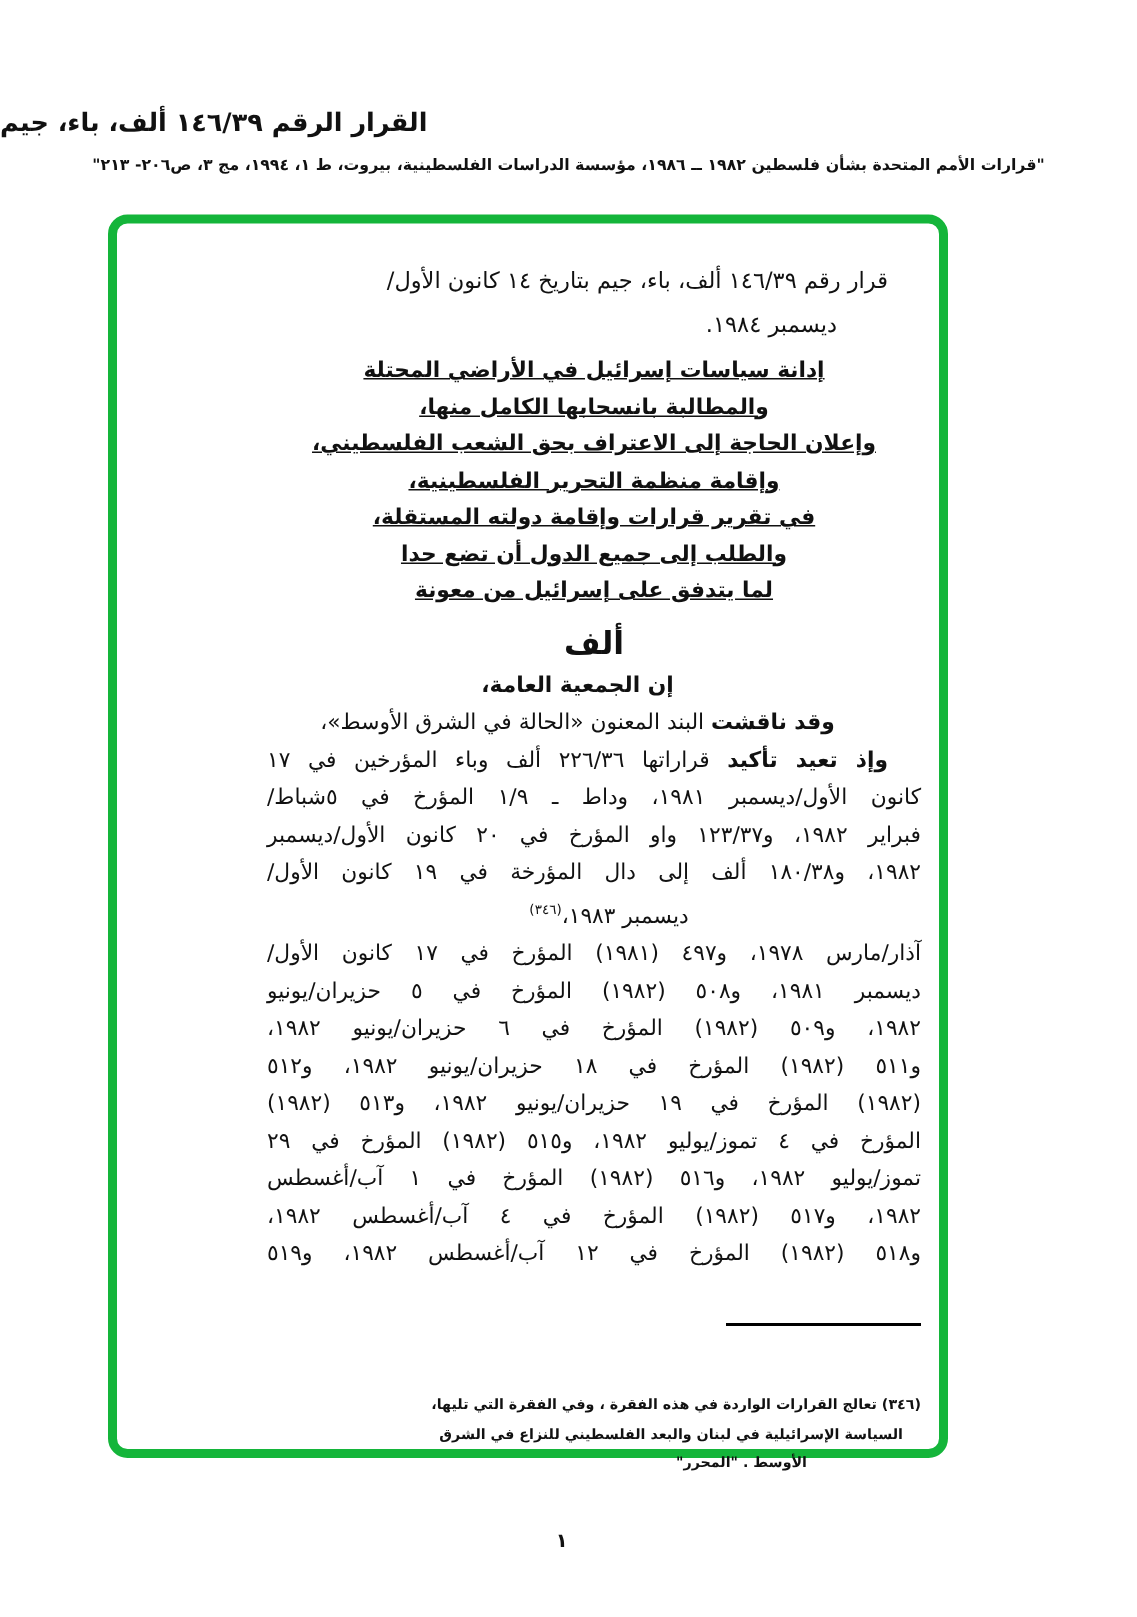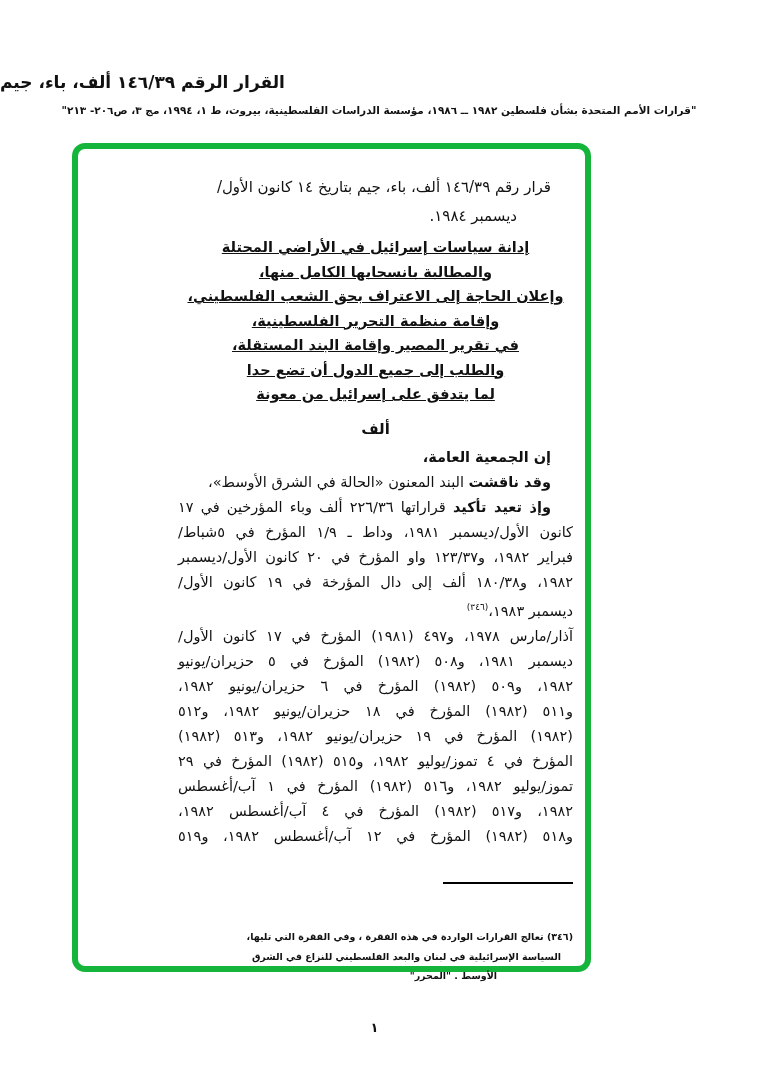--- a/index.html
+++ b/index.html
@@ -12,46 +12,46 @@
   .hdr-title{
     position:absolute;top:72px;left:0;right:0;text-align:left;
     font-size:17px;font-weight:bold;letter-spacing:0;white-space:nowrap;
   }
   .hdr-src{
     position:absolute;top:104px;left:0;right:0;text-align:center;
     font-size:10.5px;font-weight:bold;white-space:nowrap;
   }
   
   .res-box{
-    position:absolute;left:72px;top:143px;width:519px;height:829px;
+    position:absolute;left:72px;top:143px;width:560px;height:829px;
     box-sizing:border-box;border:6px solid #14b53a;border-radius:13px;
     background:#fff;
   }
   .box-content{
     position:absolute;top:0;right:0;bottom:0;left:0;
     padding:24px 12px 0 100px;box-sizing:border-box;
   }
   
   .il{font-size:15px;line-height:29px;text-align:right;white-space:nowrap;}
   .il.ind{padding-right:22px;}
   .il.ind2{padding-right:56px;}
   
   .subject{margin-top:4px;text-decoration:underline;}
   .sl{
     font-size:14.5px;font-weight:bold;line-height:24.5px;
     text-align:center;white-space:nowrap;
   }
   
   .hd{
-    margin-top:10px;margin-bottom:4px;font-size:15px;font-weight:bold;
+    margin-top:10px;margin-bottom:4px;font-size:21px;font-weight:bold;
     line-height:24px;text-align:center;
   }
   
   .bl{font-size:14.5px;line-height:25px;}
-  .rl{text-align:right;}
+  .rl{text-align:center;}
   .jl{text-align:justify;text-align-last:justify;}
   .ind{padding-right:22px;}
   .b{font-weight:bold;}
   .p4{margin-top:8px;}
   sup.fnref{font-size:9px;vertical-align:6px;margin-left:20px;}
   
   .fn-sep{
     position:absolute;top:733px;right:12px;width:130px;height:0;
     border-top:2px solid #000;
   }
@@ -78,21 +78,21 @@
   <div class="box-content">
 
     <div class="il ind">قرار رقم ١٤٦/٣٩ ألف، باء، جيم بتاريخ ١٤ كانون الأول/</div>
     <div class="il ind2">ديسمبر ١٩٨٤.</div>
 
     <div class="subject">
       <div class="sl">إدانة سياسات إسرائيل في الأراضي المحتلة</div>
       <div class="sl">والمطالبة بانسحابها الكامل منها،</div>
       <div class="sl">وإعلان الحاجة إلى الاعتراف بحق الشعب الفلسطيني،</div>
       <div class="sl">وإقامة منظمة التحرير الفلسطينية،</div>
-      <div class="sl">في تقرير المصير وإقامة البند المستقلة،</div>
+      <div class="sl">في تقرير قرارات وإقامة دولته المستقلة،</div>
       <div class="sl">والطلب إلى جميع الدول أن تضع حدا</div>
       <div class="sl">لما يتدفق على إسرائيل من معونة</div>
     </div>
 
     <div class="hd">ألف</div>
 
     <div class="bl rl ind">
       <span class="b">إن الجمعية العامة،</span>
     </div>
     <div class="bl rl ind">

